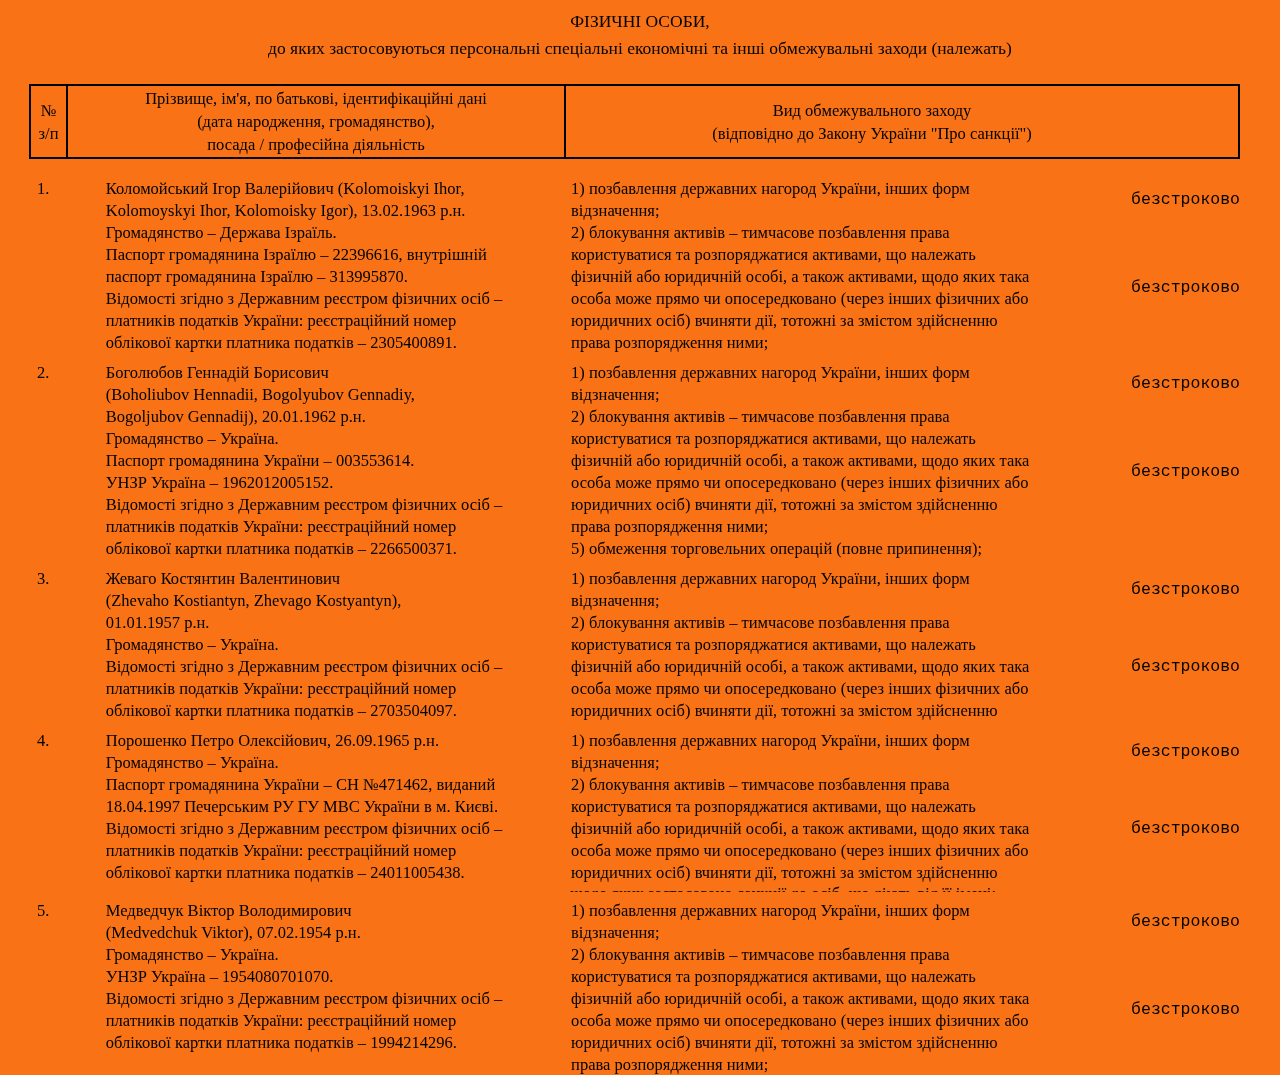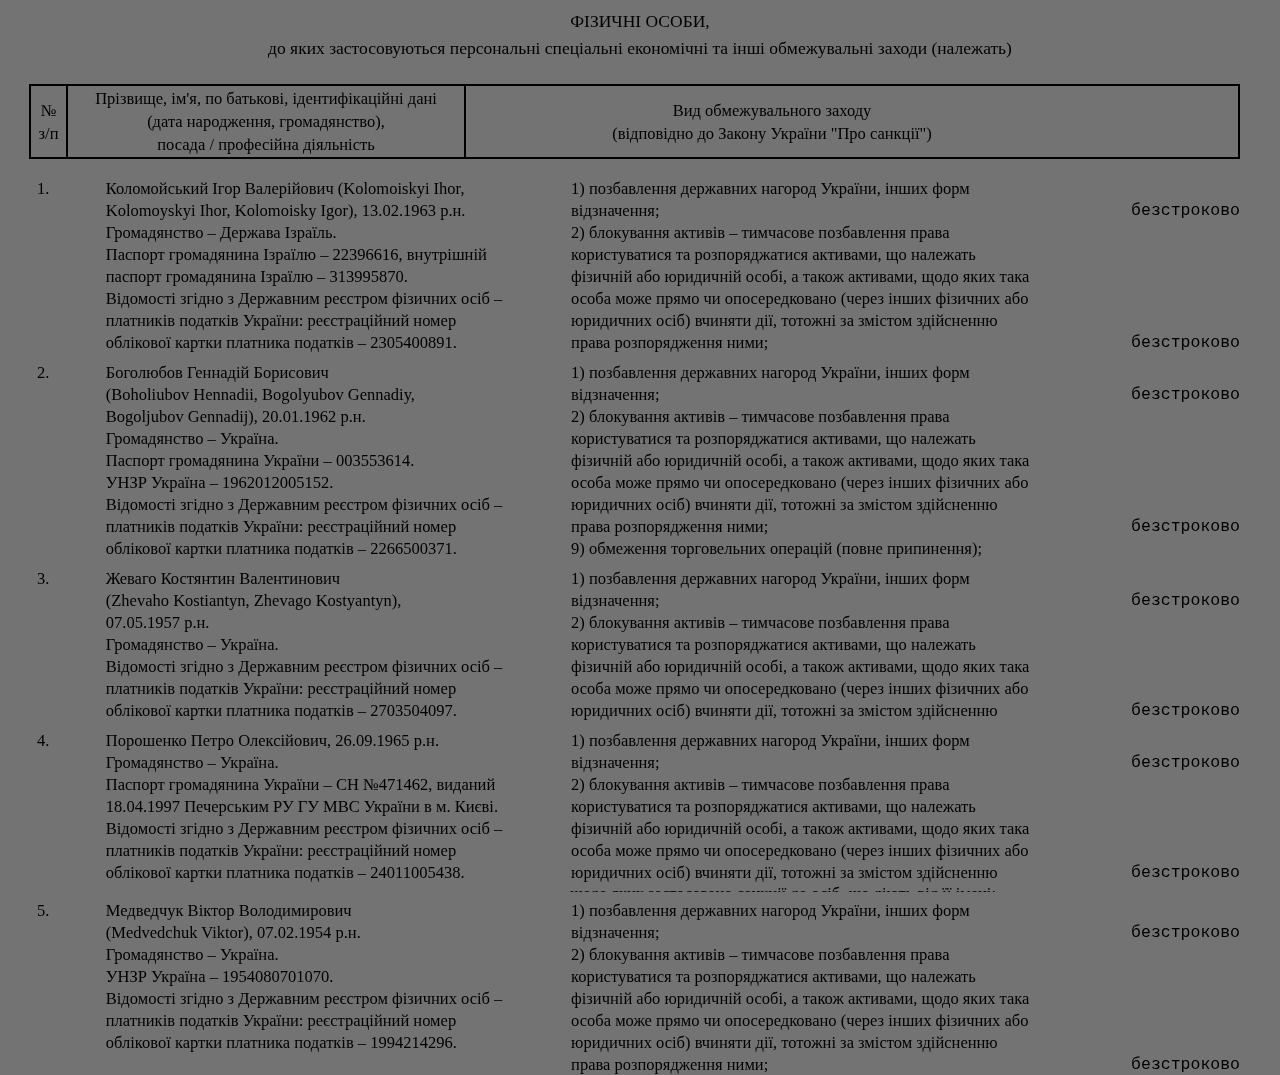--- a/index.html
+++ b/index.html
@@ -6,21 +6,21 @@
     margin: 0;
     padding: 0;
     background: #ffffff;
     color: #000000;
     font-family: "Liberation Serif", "DejaVu Serif", serif;
   }
   .page {
     position: relative;
     width: 1280px;
     height: 1075px;
-    background: #737373;
+    background: #f97316;
     overflow: hidden;
   }
   .title-block {
     position: absolute;
     top: 8px;
     left: 0;
     width: 100%;
     text-align: center;
     font-size: 17.5px;
     line-height: 27px;
@@ -42,21 +42,21 @@
     align-items: center;
     justify-content: center;
     text-align: center;
     white-space: pre-line;
     font-size: 16.5px;
     line-height: 23px;
     padding: 0 4px;
   }
   .h-cell:first-child { border-left: none; }
   .h-num { width: 35px; padding: 0 2px; }
-  .h-person { width: 398px; }
+  .h-person { width: 498px; }
   .h-measure { width: 614px; }
   .h-term { flex: 1; }
   .body-rows {
     position: absolute;
     left: 29px;
     top: 178px;
     width: 1211px;
   }
   .row {
     display: flex;
@@ -72,21 +72,21 @@
   }
   .cell-person {
     width: 500px;
     box-sizing: border-box;
     white-space: pre-line;
     font-size: 16.5px;
     line-height: 22px;
     margin-left: 40px;
   }
   .cell-items { flex: 1; }
-  .item { display: flex; align-items: flex-end; }
+  .item { display: flex; align-items: center; }
   .item-text {
     width: 552px;
     box-sizing: border-box;
     padding-left: 1px;
     white-space: pre-line;
     font-size: 16.5px;
     line-height: 22px;
   }
   .item-term {
     flex: 1;
@@ -175,31 +175,31 @@
         <div class="item">
           <div class="item-text">2) блокування активів – тимчасове позбавлення права
 користуватися та розпоряджатися активами, що належать
 фізичній або юридичній особі, а також активами, щодо яких така
 особа може прямо чи опосередковано (через інших фізичних або
 юридичних осіб) вчиняти дії, тотожні за змістом здійсненню
 права розпорядження ними;</div>
           <div class="item-term">безстроково</div>
         </div>
         <div class="item">
-          <div class="item-text">9) обмеження торговельних операцій (повне припинення);</div>
+          <div class="item-text">5) обмеження торговельних операцій (повне припинення);</div>
           <div class="item-term"></div>
         </div>
       </div>
     </div>
 
     <div class="row">
       <div class="cell-num">3.</div>
       <div class="cell-person">Жеваго Костянтин Валентинович
 (Zhevaho Kostiantyn, Zhevago Kostyantyn),
-07.05.1957 р.н.
+01.01.1957 р.н.
 Громадянство – Україна.
 Відомості згідно з Державним реєстром фізичних осіб –
 платників податків України: реєстраційний номер
 облікової картки платника податків – 2703504097.</div>
       <div class="cell-items">
         <div class="item">
           <div class="item-text">1) позбавлення державних нагород України, інших форм
 відзначення;</div>
           <div class="item-term">безстроково</div>
         </div>

